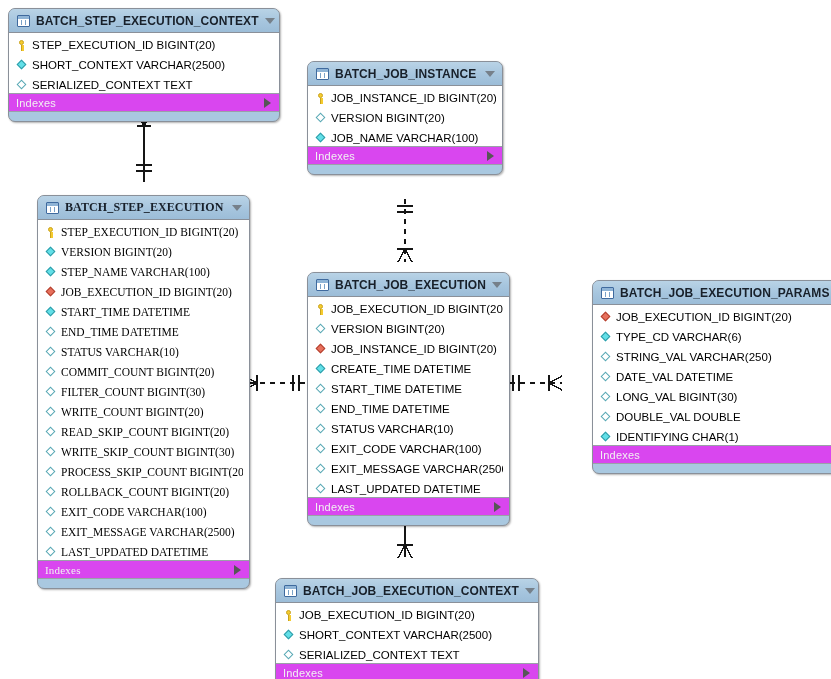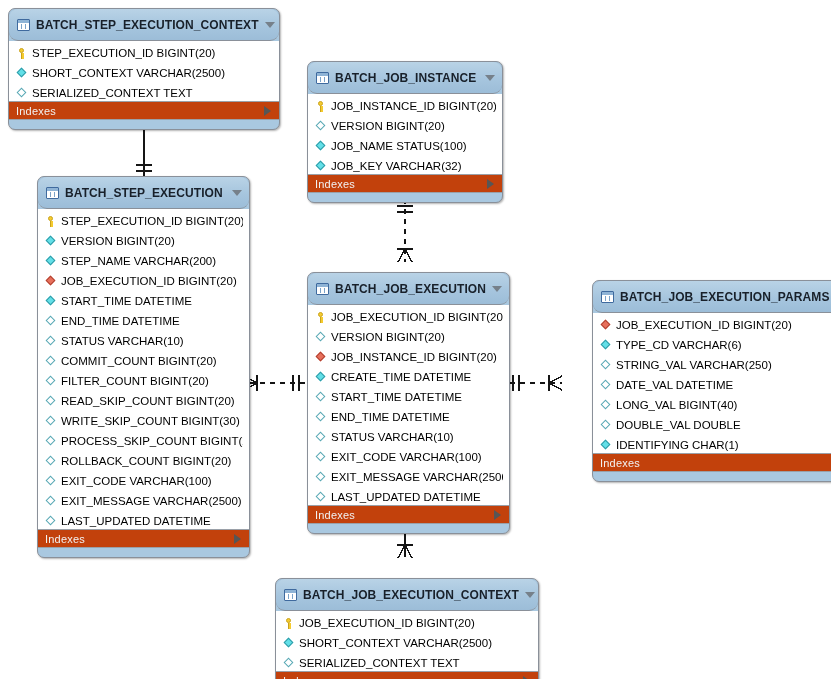--- a/index.html
+++ b/index.html
@@ -39,30 +39,29 @@
     box-sizing: border-box;
     border: 1px solid #8a9099;
     border-radius: 7px;
     background: #a9c8e0;
     box-shadow: 1px 1px 2px rgba(0,0,0,0.30);
     overflow: hidden;
     padding-bottom: 9px;
   }
 
   .entity-header {
-    height: 32px;
+    height: 24px;
     display: flex;
     align-items: center;
     gap: 6px;
     padding: 0 7px 0 8px;
     background: linear-gradient(to bottom, #b9d3e6 0%, #a6c5de 55%, #9cbdd8 100%);
     border-bottom: 1px solid #8a9099;
     box-sizing: border-box;
     user-select: none;
-    border-radius: 9px;
   }
 
   .entity-title {
     flex: 1 1 auto;
     font-size: 12px;
     font-weight: bold;
     color: #18202a;
     letter-spacing: 0.1px;
     white-space: nowrap;
   }
@@ -165,21 +164,21 @@
   .mk-fk::before { background: #e8705c; border-color: #b04030; }
 
   
   .idx-bar {
     height: 18px;
     display: flex;
     align-items: center;
     justify-content: space-between;
     padding: 0 8px 0 7px;
     box-sizing: border-box;
-    background: #c2410c;
+    background: #d946ef;
     border-bottom: 1px solid #9aa0a8;
     user-select: none;
   }
   .idx-label {
     font-size: 11px;
     color: #f2f2f2;
     font-weight: normal;
     letter-spacing: 0.2px;
   }
   .caret-right {
@@ -288,50 +287,46 @@
           <div class="col-row">
             <span class="mk mk-pk"></span>
             <span class="col-name">JOB_INSTANCE_ID BIGINT(20)</span>
           </div>
           <div class="col-row">
             <span class="mk mk-d mk-null"></span>
             <span class="col-name">VERSION BIGINT(20)</span>
           </div>
           <div class="col-row">
             <span class="mk mk-d mk-nn"></span>
-            <span class="col-name">JOB_NAME STATUS(100)</span>
-          </div>
-          <div class="col-row">
-            <span class="mk mk-d mk-nn"></span>
-            <span class="col-name">JOB_KEY VARCHAR(32)</span>
+            <span class="col-name">JOB_NAME VARCHAR(100)</span>
           </div>
         </div>
         <div class="idx-bar">
           <span class="idx-label">Indexes</span>
           <span class="caret-right"></span>
         </div>
       </div>
-      <div class="entity" style="left: 37px; top: 176px; width: 213px;">
+      <div class="entity" style="left: 37px; top: 195px; width: 213px; font-family: Liberation Serif, serif;">
         <div class="entity-header">
           <span class="tbl-icon"></span>
           <span class="entity-title">BATCH_STEP_EXECUTION</span>
           <span class="caret-down"></span>
         </div>
         <div class="cols">
           <div class="col-row">
             <span class="mk mk-pk"></span>
             <span class="col-name">STEP_EXECUTION_ID BIGINT(20)</span>
           </div>
           <div class="col-row">
             <span class="mk mk-d mk-nn"></span>
             <span class="col-name">VERSION BIGINT(20)</span>
           </div>
           <div class="col-row">
             <span class="mk mk-d mk-nn"></span>
-            <span class="col-name">STEP_NAME VARCHAR(200)</span>
+            <span class="col-name">STEP_NAME VARCHAR(100)</span>
           </div>
           <div class="col-row">
             <span class="mk mk-d mk-fk"></span>
             <span class="col-name">JOB_EXECUTION_ID BIGINT(20)</span>
           </div>
           <div class="col-row">
             <span class="mk mk-d mk-nn"></span>
             <span class="col-name">START_TIME DATETIME</span>
           </div>
           <div class="col-row">
@@ -341,21 +336,25 @@
           <div class="col-row">
             <span class="mk mk-d mk-null"></span>
             <span class="col-name">STATUS VARCHAR(10)</span>
           </div>
           <div class="col-row">
             <span class="mk mk-d mk-null"></span>
             <span class="col-name">COMMIT_COUNT BIGINT(20)</span>
           </div>
           <div class="col-row">
             <span class="mk mk-d mk-null"></span>
-            <span class="col-name">FILTER_COUNT BIGINT(20)</span>
+            <span class="col-name">FILTER_COUNT BIGINT(30)</span>
+          </div>
+          <div class="col-row">
+            <span class="mk mk-d mk-null"></span>
+            <span class="col-name">WRITE_COUNT BIGINT(20)</span>
           </div>
           <div class="col-row">
             <span class="mk mk-d mk-null"></span>
             <span class="col-name">READ_SKIP_COUNT BIGINT(20)</span>
           </div>
           <div class="col-row">
             <span class="mk mk-d mk-null"></span>
             <span class="col-name">WRITE_SKIP_COUNT BIGINT(30)</span>
           </div>
           <div class="col-row">
@@ -455,21 +454,21 @@
           <div class="col-row">
             <span class="mk mk-d mk-null"></span>
             <span class="col-name">STRING_VAL VARCHAR(250)</span>
           </div>
           <div class="col-row">
             <span class="mk mk-d mk-null"></span>
             <span class="col-name">DATE_VAL DATETIME</span>
           </div>
           <div class="col-row">
             <span class="mk mk-d mk-null"></span>
-            <span class="col-name">LONG_VAL BIGINT(40)</span>
+            <span class="col-name">LONG_VAL BIGINT(30)</span>
           </div>
           <div class="col-row">
             <span class="mk mk-d mk-null"></span>
             <span class="col-name">DOUBLE_VAL DOUBLE</span>
           </div>
           <div class="col-row">
             <span class="mk mk-d mk-nn"></span>
             <span class="col-name">IDENTIFYING CHAR(1)</span>
           </div>
         </div>

